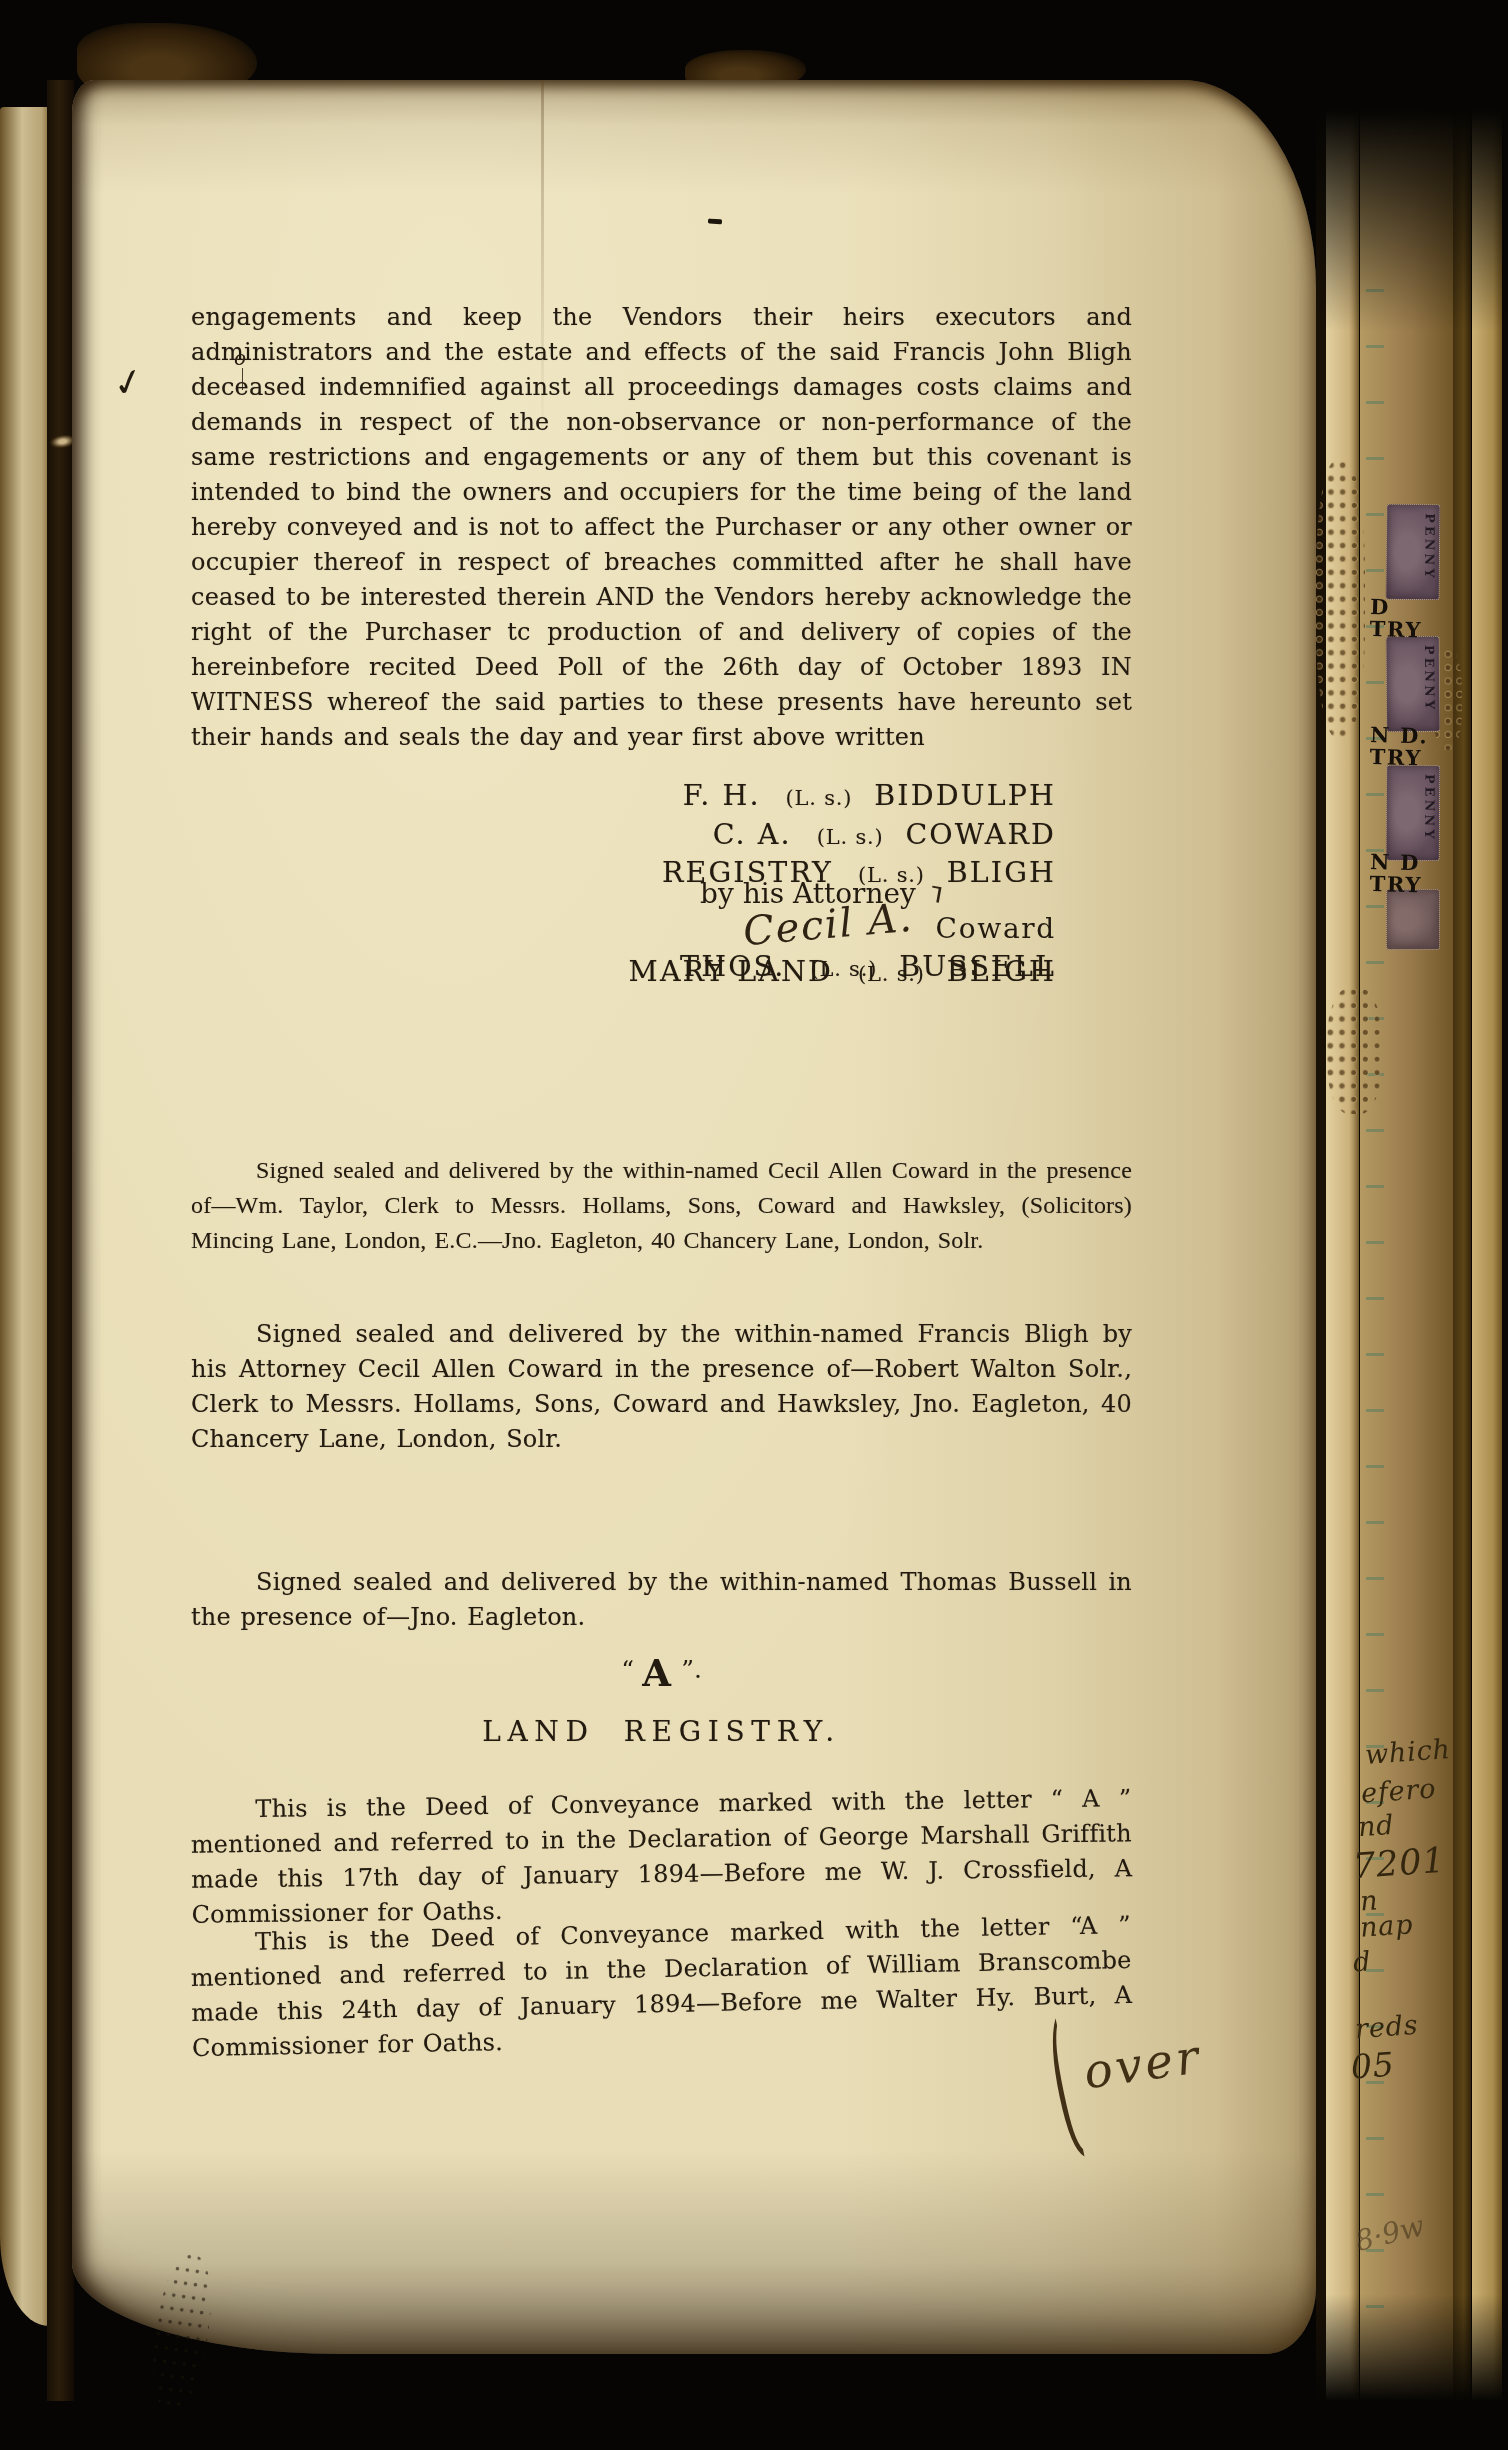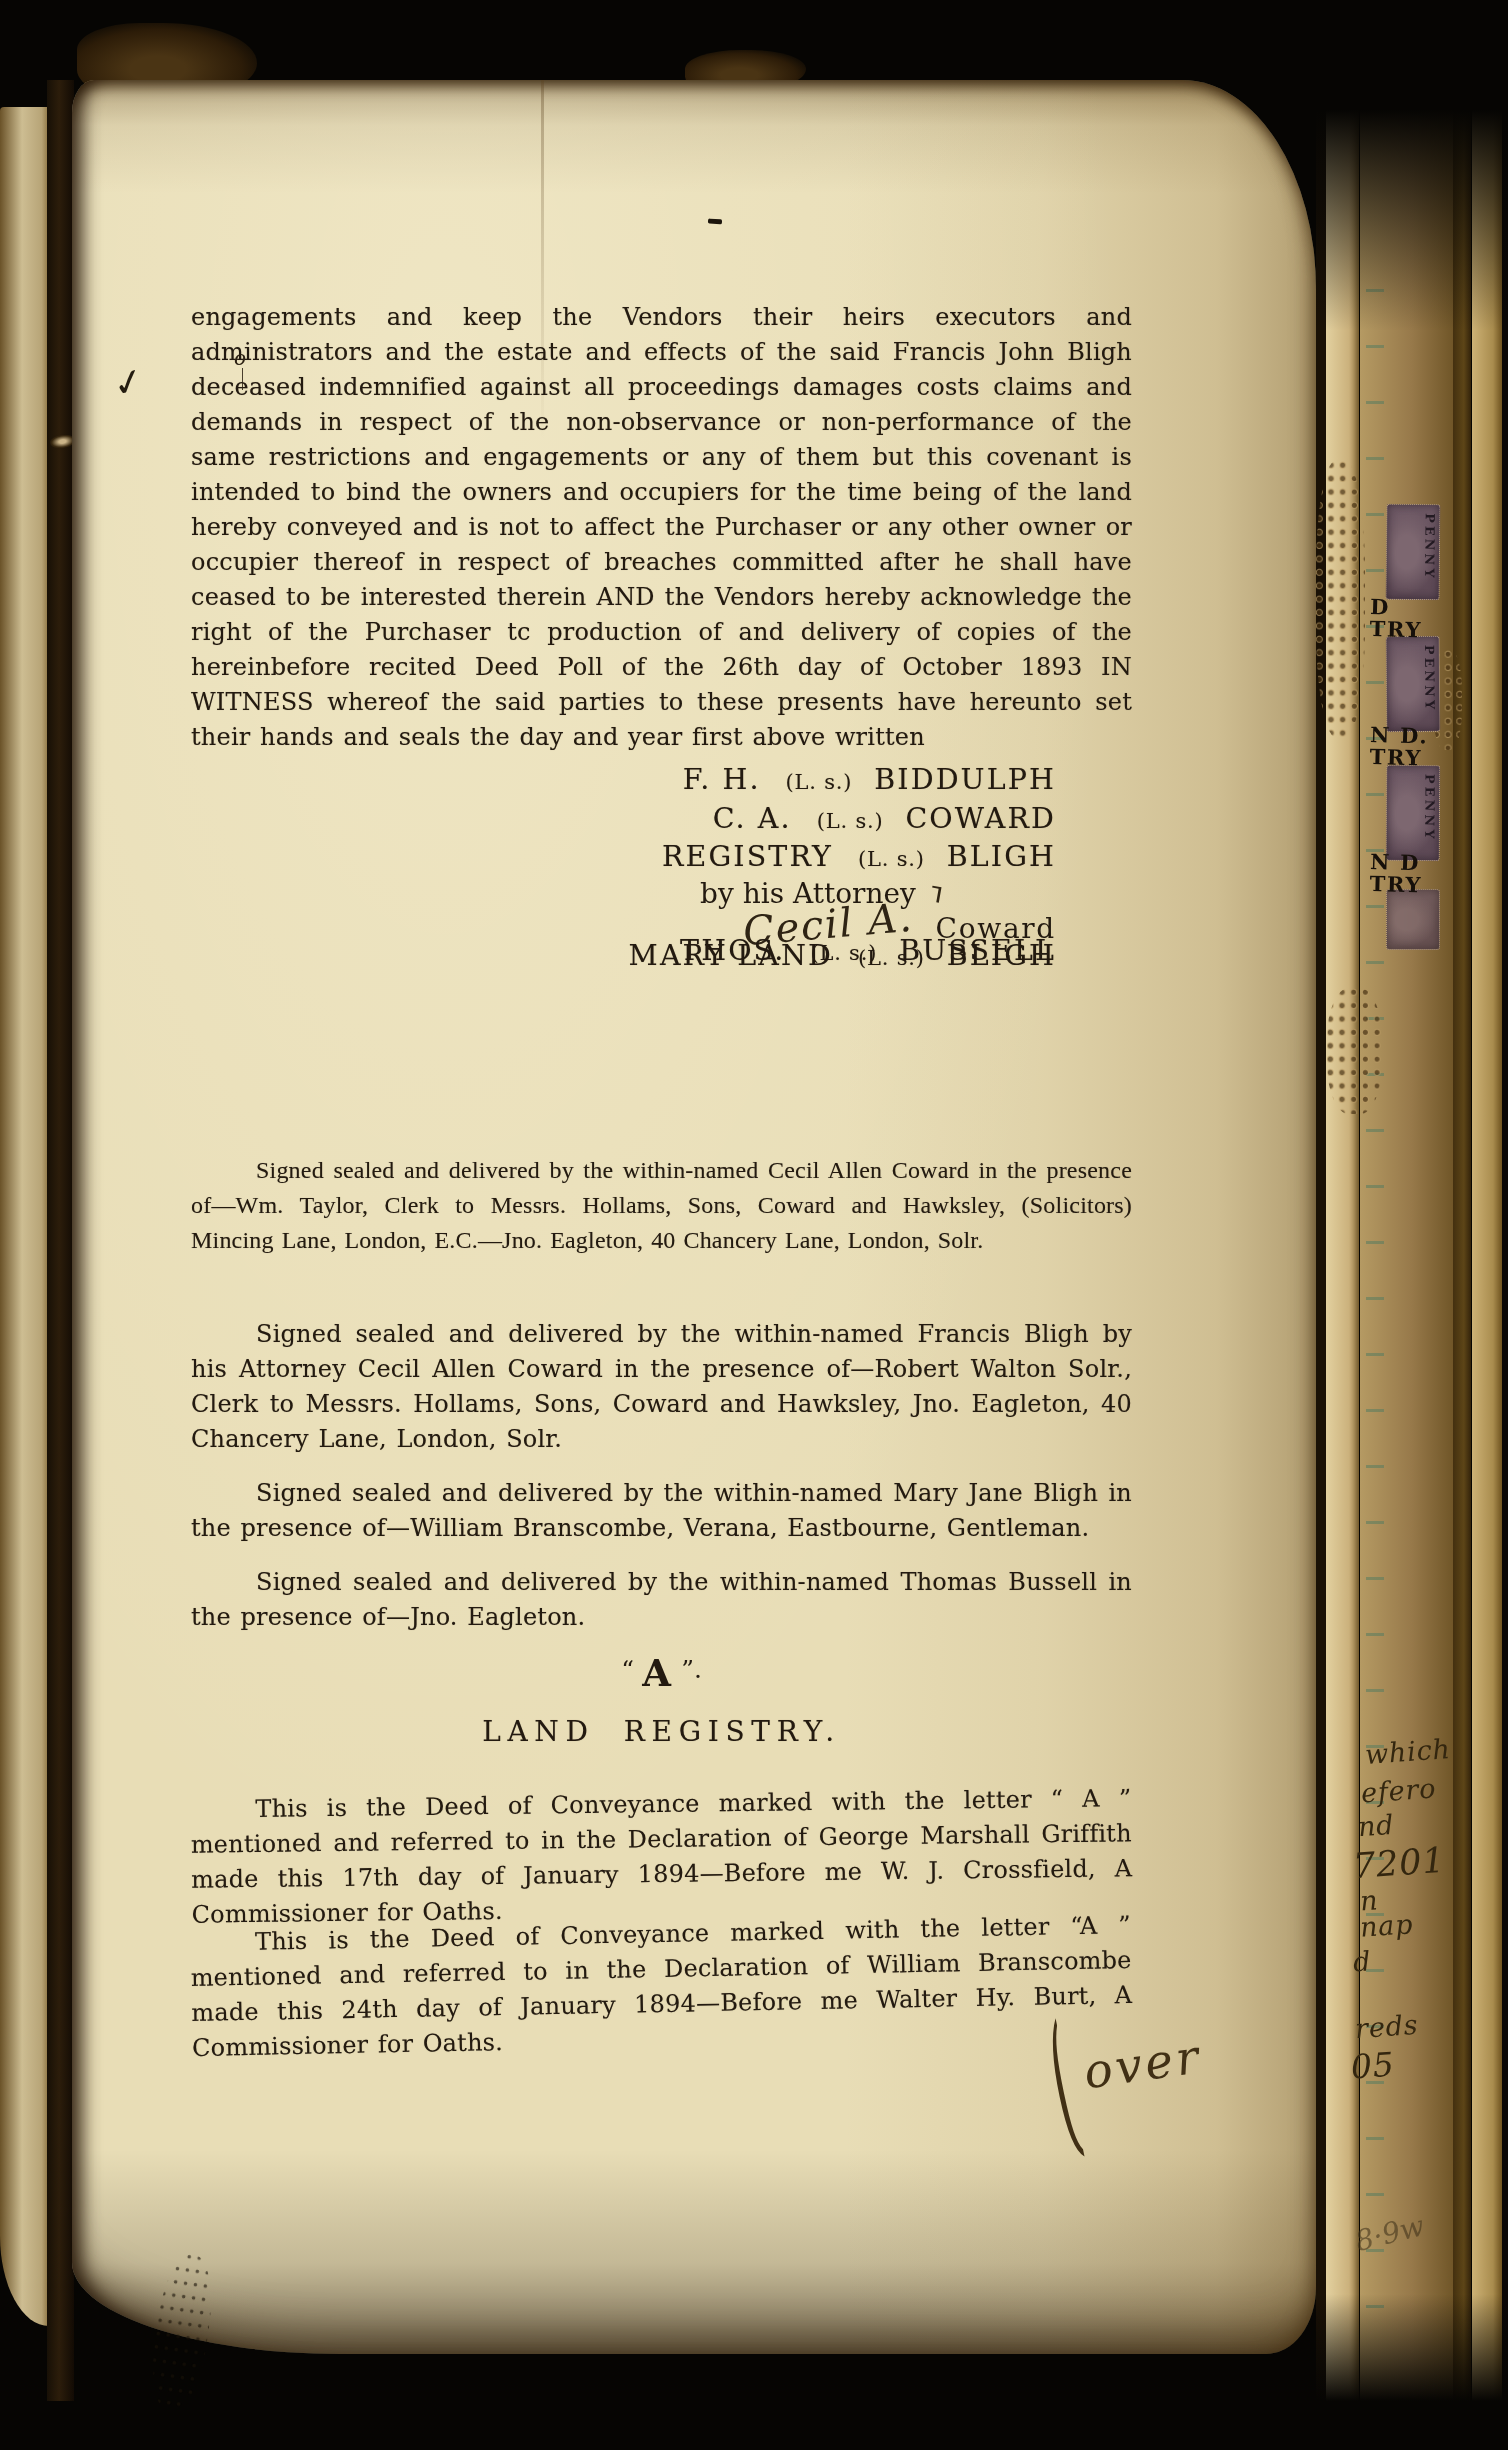--- a/index.html
+++ b/index.html
@@ -46,21 +46,21 @@
   .d0{top:1707px;transform:rotate(-.7deg);} .d1{top:1837px;transform:rotate(-1.1deg);}
 
   
   .checkmark{position:absolute;left:41px;top:281px;font-size:37px;color:#241c10;transform:rotate(-14deg);}
   .ink-dash{position:absolute;left:636px;top:139px;width:14.2px;height:5px;background:#1c150c;transform:rotate(4deg);border-radius:1.7px;}
   .inserted-o{position:absolute;left:162px;top:266px;font-size:20px;font-style:italic;color:#2c2113;}
   .inserted-o::after{content:"";position:absolute;left:7.5px;top:22px;width:1.7px;height:22px;background:rgba(44,33,19,.85);}
 
   
   .sig-row{position:absolute;right:260px;white-space:nowrap;font-size:28.5px;letter-spacing:2.1px;text-align:right;
-           text-shadow:0 0 0.8px rgba(40,28,12,.35);}
+           text-shadow:0 0 0.8px rgba(40,28,12,.35);margin-top:16px;}
   .sig-row .seal{font-size:21px;letter-spacing:0.8px;margin:0 22px 0 25px;}
   .r0{top:683px;} .r1{top:722px;} .r2{top:760px;} .r5{top:859px;} .r6{top:854px;}
   .attorney-row{position:absolute;left:628px;top:797px;font-size:28px;white-space:nowrap;}
   .attorney-bracket{display:inline-block;margin-left:11.7px;font-size:25px;color:#2f2414;
                     transform:rotate(100deg) scale(1,1.3);}
   .script-row{position:absolute;right:260px;top:821px;white-space:nowrap;}
   .script-sig{font-style:italic;font-size:40px;letter-spacing:1.7px;color:#2f2414;
               display:inline-block;transform:rotate(-5deg);margin-right:22px;}
   .script-print{font-size:28px;letter-spacing:1.7px;}
 
@@ -170,21 +170,20 @@
 
     <div class="sig-row r5">
       <span>MARY LAND</span><span class="seal">(L. s.)</span><span>BLIGH</span>
     </div>
     <div class="sig-row r6">
       <span>THOS.</span><span class="seal">(L. s.)</span><span>BUSSELL</span>
     </div>
 
     <p class="para indent a1">Signed sealed and delivered by the within-named Cecil Allen Coward in the presence of—Wm. Taylor, Clerk to Messrs. Hollams, Sons, Coward and Hawksley, (Solicitors) Mincing Lane, London, E.C.—Jno. Eagleton, 40 Chancery Lane, London, Solr.</p>
     <p class="para indent a2">Signed sealed and delivered by the within-named Francis Bligh by his Attorney Cecil Allen Coward in the presence of—Robert Walton Solr., Clerk to Messrs. Hollams, Sons, Coward and Hawksley, Jno. Eagleton, 40 Chancery Lane, London, Solr.</p>
-    <p class="para indent a3">Signed sealed and delivered by the within-named Mary Jane Bligh in the presence of—William Branscombe, Verana, Eastbourne, Gentleman.</p>
     <p class="para indent a4">Signed sealed and delivered by the within-named Thomas Bussell in the presence of—Jno. Eagleton.</p>
 
     <div class="exhibit">
       <span class="q">“</span><span class="letter">A</span><span class="q">”.</span>
     </div>
 
     <div class="registry">LAND REGISTRY.</div>
 
     <p class="para indent d0">This is the Deed of Conveyance marked with the letter “ A ” mentioned and referred to in the Declaration of George Marshall Griffith made this 17th day of January 1894—Before me W. J. Crossfield, A Commissioner for Oaths.</p>
     <p class="para indent d1">This is the Deed of Conveyance marked with the letter “A ” mentioned and referred to in the Declaration of William Branscombe made this 24th day of January 1894—Before me Walter Hy. Burt, A Commissioner for Oaths.</p>

